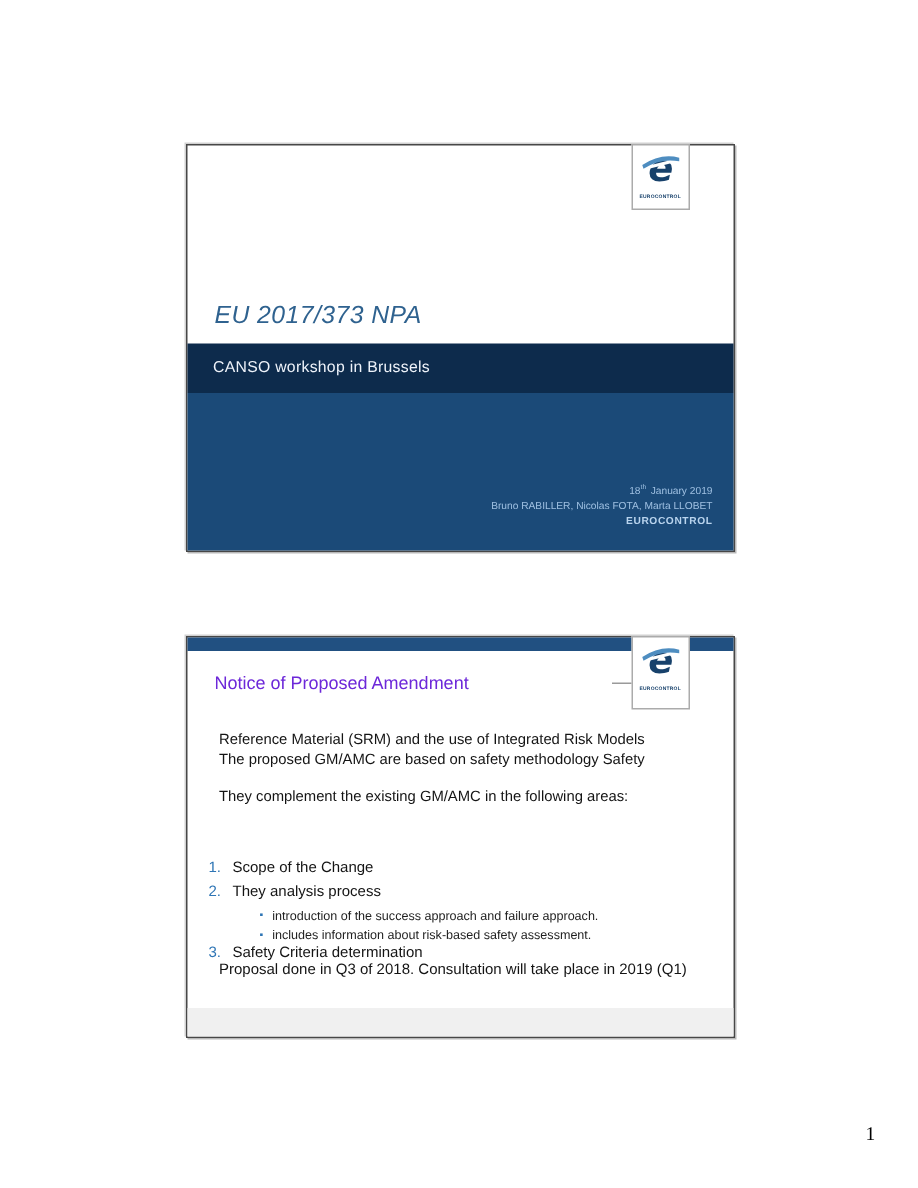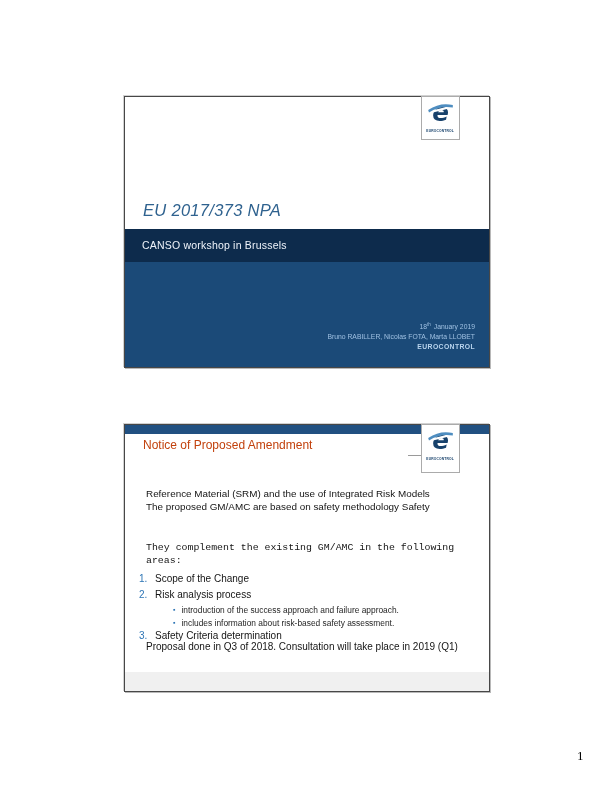--- a/index.html
+++ b/index.html
@@ -29,25 +29,25 @@
                 color:#eef3fa;letter-spacing:.2px;}
   .s1-lower{position:absolute;left:0;right:0;top:165px;bottom:0;background:#1b4a78;}
   .s1-credits{position:absolute;right:14px;top:58px;text-align:right;
               font-size:6.8px;line-height:10px;color:#9fc0e2;}
   .s1-credits .org{font-weight:bold;color:#b9d4ee;letter-spacing:.4px;}
   .s1-credits sup{font-size:4.5px;vertical-align:super;}
   .s1-credits .date-rest{margin-left:3px;}
 
   
   .s2-strip{position:absolute;left:0;right:0;top:0;height:9px;background:#215081;}
-  .s2-title{position:absolute;left:18px;top:13px;font-size:12px;color:#c2410c;text-align:right;}
+  .s2-title{position:absolute;left:18px;top:23px;font-size:12px;color:#6d28d9;text-align:right;}
   .s2-rule{position:absolute;left:283px;top:30px;width:14px;height:1px;background:#9a9a9a;}
   .s2-p{position:absolute;left:21px;font-size:9.9px;line-height:13.4px;color:#141414;}
   .p1{top:62px;}
-  .p2{top:116px;font-family:Liberation Mono, monospace;}
+  .p2{top:100px;}
   .li-row{position:absolute;left:14px;font-size:10px;font-weight:normal;color:#141414;}
   .li-row .num{display:inline-block;width:16px;color:#2e75b5;}
   .li1{top:148px;} .li2{top:164px;} .li3{top:205px;}
   .sub-row{position:absolute;left:48px;font-size:8.4px;color:#1f1f1f;}
   .sub-row .sq{color:#2e75b5;font-size:7px;margin-right:6px;vertical-align:1px;}
   .sub1{top:180px;} .sub2{top:193px;}
   .closing{position:absolute;left:21px;top:216px;font-size:10px;color:#141414;}
   .s2-footer{position:absolute;left:0;right:0;bottom:0;height:19px;background:#f0f0f0;}
 
   .page-number{position:absolute;left:577px;top:748px;font-family:"Liberation Serif",serif;
@@ -108,21 +108,21 @@
       <div>Reference Material (SRM) and the use of Integrated Risk Models</div>
       <div>The proposed GM/AMC are based on safety methodology Safety</div>
     </div>
 
     <div class="s2-p p2">They complement the existing GM/AMC in the following areas:</div>
 
     <div class="li-row li1">
       <span class="num">1.</span><span>Scope of the Change</span>
     </div>
     <div class="li-row li2">
-      <span class="num">2.</span><span>Risk analysis process</span>
+      <span class="num">2.</span><span>They analysis process</span>
     </div>
     <div class="sub-row sub1">
       <span class="sq">▪</span><span>introduction of the success approach and failure approach.</span>
     </div>
     <div class="sub-row sub2">
       <span class="sq">▪</span><span>includes information about risk-based safety assessment.</span>
     </div>
     <div class="li-row li3">
       <span class="num">3.</span><span>Safety Criteria determination</span>
     </div>

